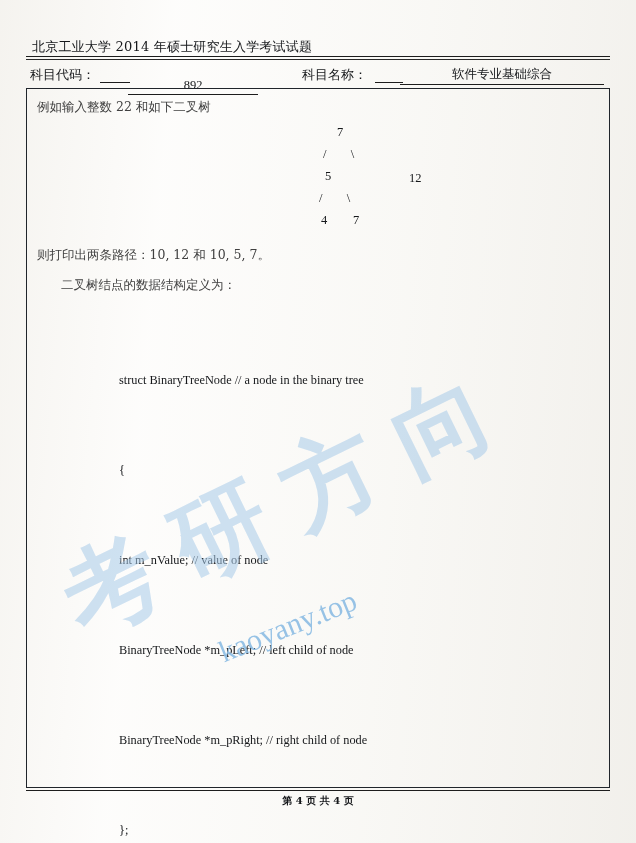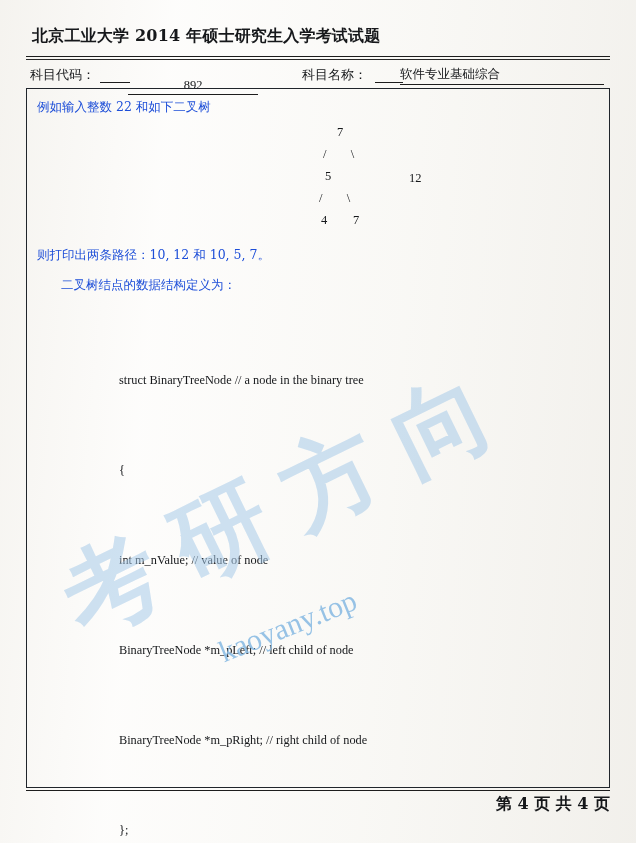--- a/index.html
+++ b/index.html
@@ -34,23 +34,23 @@
     left: 26px;
     top: 22px;
     width: 584px;
     height: 800px;
   }
 
   
   .header-title {
     position: absolute;
     left: 6px;
-    top: 4px;
-    font-size: 16px;
-    font-weight: bold;
+    top: 16px;
+    font-size: 13px;
+    font-weight: normal;
     letter-spacing: 0.2px;
     color: #16181b;
     font-family: "DejaVu Serif", "Liberation Serif", serif;
     white-space: nowrap;
   }
   .rule-top {
     position: absolute;
     left: 0;
     top: 34px;
     width: 584px;
@@ -99,20 +99,21 @@
     width: 30px;
     border-bottom: 1.1px solid #1d1d1d;
     height: 16px;
   }
   .lbl-name { left: 272px; top: 2px; }
   .val-name {
     position: absolute;
     left: 370px;
     top: 2px;
     width: 204px;
+    text-align: center;
     border-bottom: 1.1px solid #1d1d1d;
     padding-bottom: 1px;
     font-size: 12.5px;
     font-family: "DejaVu Serif", "Liberation Serif", serif;
   }
   .blank-name {
     position: absolute;
     left: 345px;
     top: 2px;
     width: 28px;
@@ -127,21 +128,21 @@
     top: 66px;
     width: 584px;
     height: 700px;
     border: 1.1px solid #20252b;
     box-sizing: border-box;
   }
 
   .para {
     position: absolute;
     font-size: 12.5px;
-    color: #1d4ed8;
+    color: #404040;
     white-space: pre;
     font-family: "DejaVu Serif", "Liberation Serif", serif;
   }
   .line-1 { left: 10px; top: 10px; }
   .line-paths { left: 10px; top: 158px; }
   .line-struct-intro { left: 34px; top: 188px; }
 
   .tree {
     position: absolute;
     left: 0;
@@ -208,22 +209,22 @@
     font-family: "Liberation Serif", serif;
     white-space: nowrap;
   }
 
   
   .footer {
     position: absolute;
     left: 0;
     top: 772px;
     width: 584px;
-    text-align: right;
-    font-size: 16px;
+    text-align: center;
+    font-size: 10px;
     font-weight: bold;
     color: #15171a;
     font-family: "DejaVu Serif", "Liberation Serif", serif;
   }
   .footer-rule {
     position: absolute;
     left: 0;
     top: 768px;
     width: 584px;
     border-top: 1.2px solid #1d1d1d;

